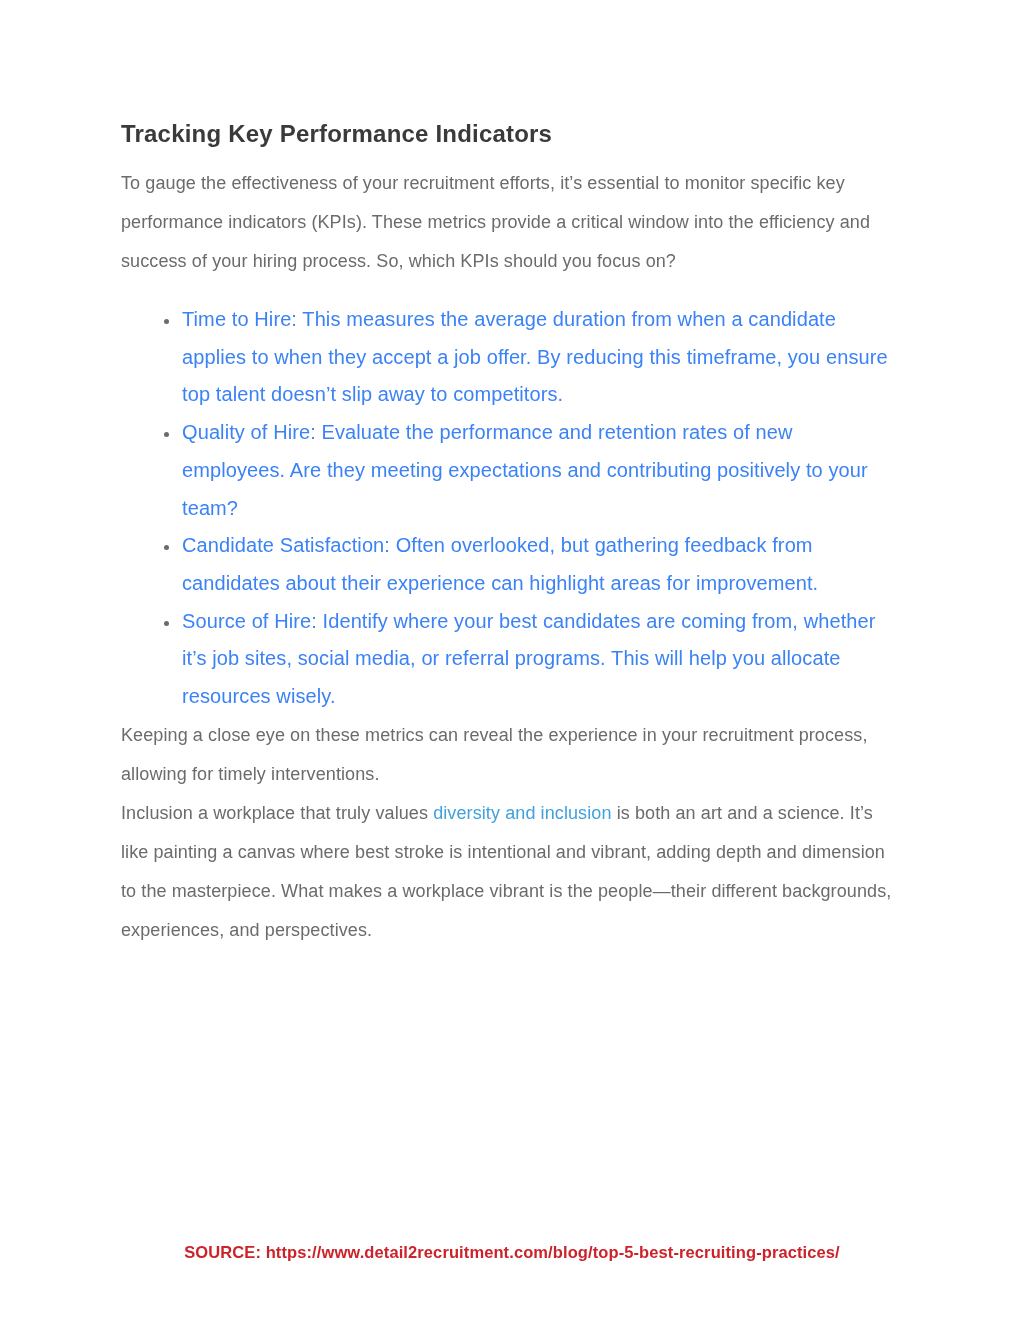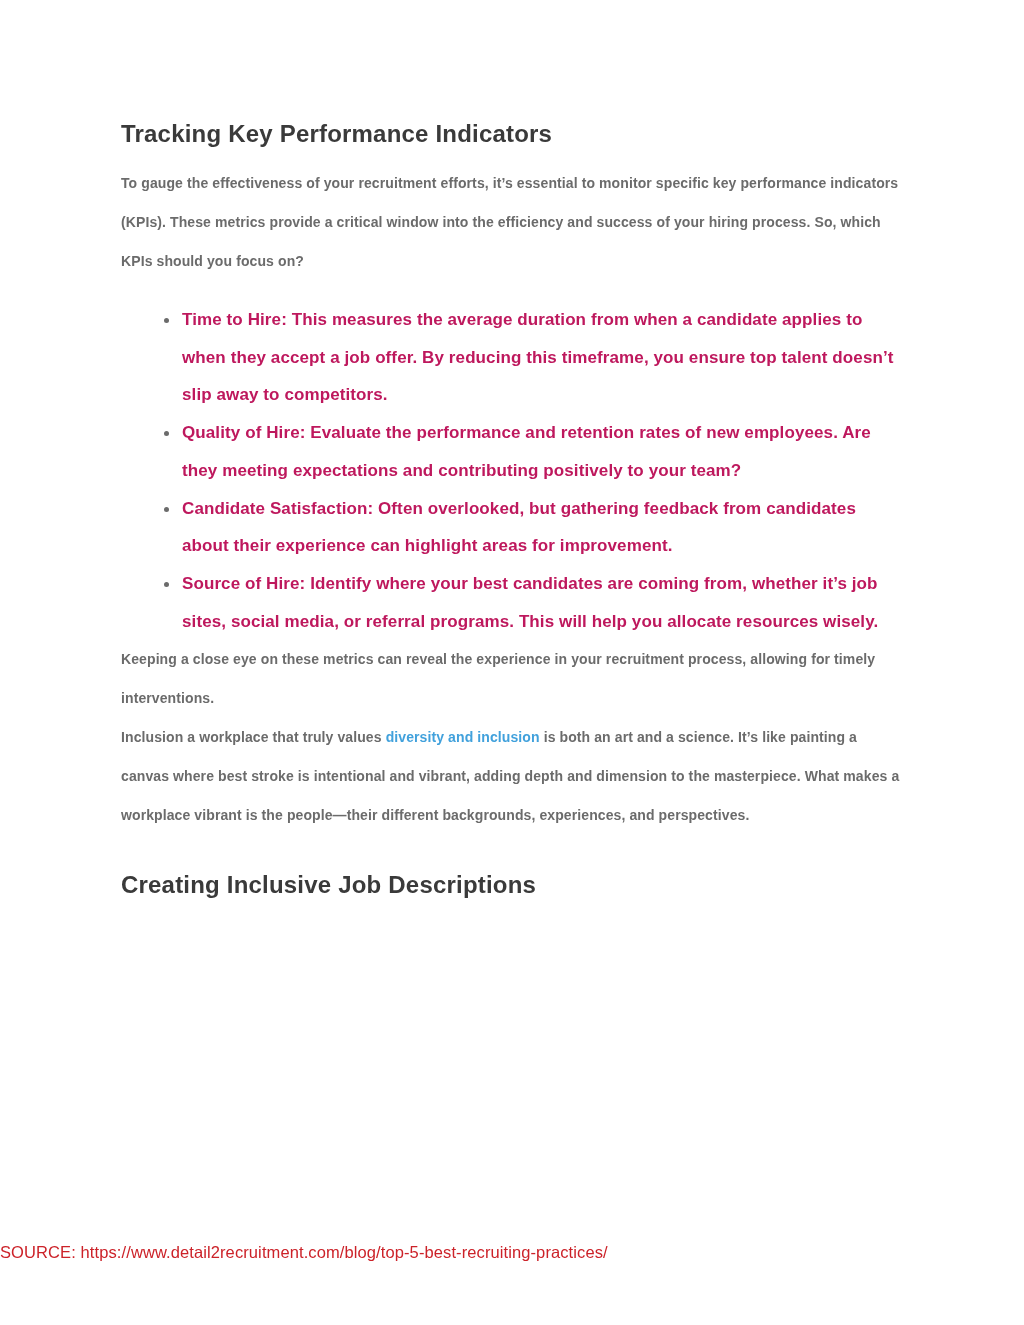--- a/index.html
+++ b/index.html
@@ -24,36 +24,36 @@
   }
   .h-section {
     font-size: 24px;
     font-weight: bold;
     color: #3a3a3a;
     line-height: 32px;
     margin-bottom: 14px;
     letter-spacing: 0.2px;
   }
   .body-text {
-    font-size: 14px;
-    font-weight: bold;
+    font-size: 18px;
+    font-weight: normal;
     color: #6b6b6b;
     line-height: 39px;
     letter-spacing: 0.1px;
   }
   .kpi-list {
     list-style: disc;
     padding-left: 59px;
     margin-top: 20px;
     margin-bottom: 0;
   }
   .kpi-list li {
-    font-size: 17px;
-    font-weight: bold;
-    color: #be185d;
+    font-size: 20px;
+    font-weight: normal;
+    color: #3b82f6;
     line-height: 37.7px;
     letter-spacing: 0.1px;
     padding-left: 2px;
   }
   .kpi-list li::marker { color: #6b6b6b; font-size: 16px; }
   .outro { margin-top: 0; }
   .h-main {
     font-size: 31px;
     font-weight: bold;
     color: #3a3a3a;
@@ -73,23 +73,23 @@
     color: #3a3a3a;
     line-height: 32px;
     margin-top: 34px;
     letter-spacing: 0.2px;
   }
   .source-footer {
     position: absolute;
     left: 0;
     right: 0;
     top: 1243px;
-    text-align: left;
+    text-align: center;
     font-size: 16.5px;
-    font-weight: normal;
+    font-weight: bold;
     color: #cc2229;
     letter-spacing: 0.1px;
   }
 </style>
 </head>
 <body>
 
 <div class="page">
   <div class="content">
 
@@ -102,18 +102,17 @@
       <li>Quality of Hire: Evaluate the performance and retention rates of new employees. Are they meeting expectations and contributing positively to your team?</li>
       <li>Candidate Satisfaction: Often overlooked, but gathering feedback from candidates about their experience can highlight areas for improvement.</li>
       <li>Source of Hire: Identify where your best candidates are coming from, whether it’s job sites, social media, or referral programs. This will help you allocate resources wisely.</li>
     </ul>
 
     <p class="body-text outro">Keeping a close eye on these metrics can reveal the experience in your recruitment process, allowing for timely interventions.</p>
 
 
     <p class="body-text"><span>Inclusion a workplace that truly values </span><a class="inline-link">diversity and inclusion</a><span> is both an art and a science. It’s like painting a canvas where best stroke is intentional and vibrant, adding depth and dimension to the masterpiece. What makes a workplace vibrant is the people—their different backgrounds, experiences, and perspectives.</span></p>
 
-    <h3 class="h-sub">Creating Inclusive Job Descriptions</h3>
 
   </div>
 
   <div class="source-footer">SOURCE: https://www.detail2recruitment.com/blog/top-5-best-recruiting-practices/</div>
 </div>
 
 </body></html>

